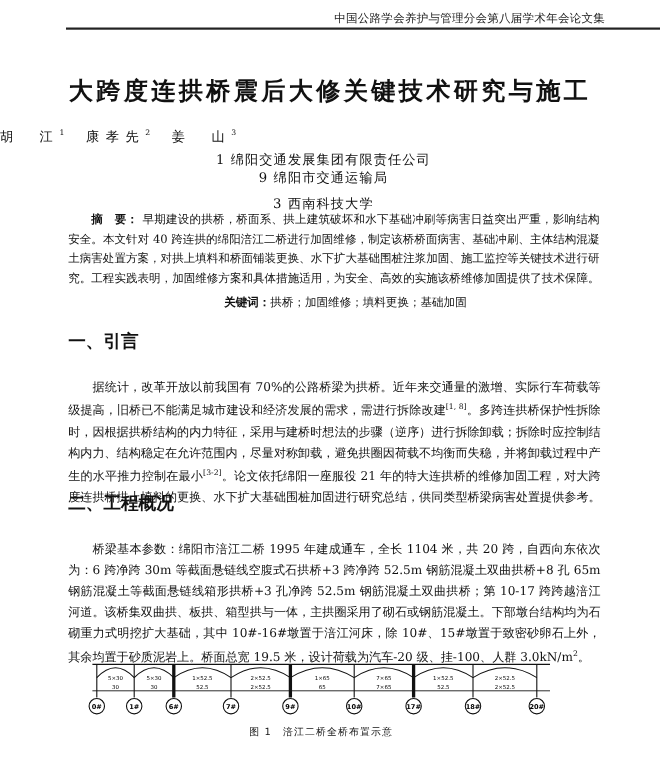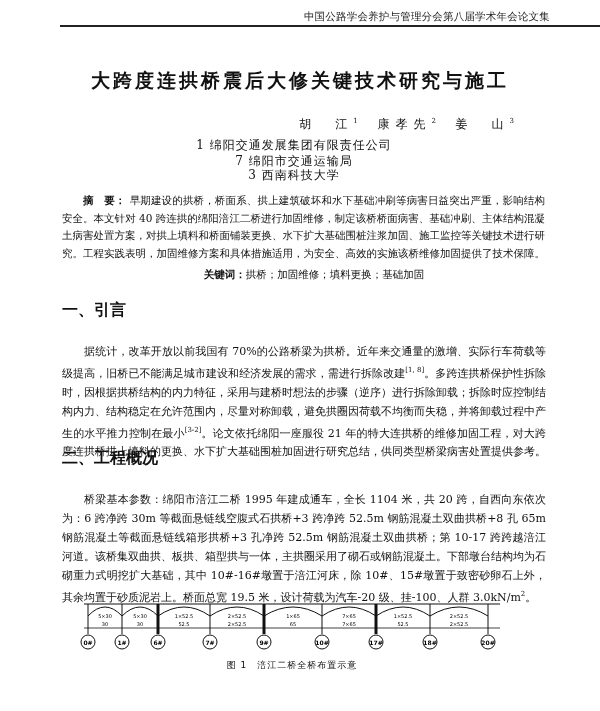--- a/index.html
+++ b/index.html
@@ -1,20 +1,20 @@
 <!DOCTYPE html>
 <html><head>
 <meta charset="utf-8">
 <style>
   html, body { margin: 0; padding: 0; background: #ffffff; }
   body { width: 600px; height: 711px; position: relative; overflow: hidden; color: #111; font-family: "DejaVu Serif", serif; }
   .header-text { position: absolute; top: 10px; right: 50px; font-size: 10.5px; color: #222; font-family: "DejaVu Sans", sans-serif; letter-spacing: 0.2px; }
   .header-rule { position: absolute; top: 25px; left: 60px; width: 540px; height: 2px; background: #222; }
-  .title { position: absolute; top: 68px; left: 0; width: 600px; text-align: center; font-size: 19px; font-weight: bold; font-family: "DejaVu Serif", serif; letter-spacing: 3px; }
-  .authors { position: absolute; top: 116px; left: 0; width: 514px; text-align: right; font-size: 12px; letter-spacing: 6px; }
+  .title { position: absolute; top: 68px; left: 0; width: 600px; text-align: center; font-size: 22px; font-weight: bold; font-family: "DejaVu Serif", serif; letter-spacing: 3px; }
+  .authors { position: absolute; top: 116px; left: 0; width: 514px; text-align: left; font-size: 12px; letter-spacing: 6px; }
   .authors sup { font-size: 7px; letter-spacing: 0; }
   .affil { position: absolute; left: 0; width: 588px; text-align: center; font-size: 12px; letter-spacing: 1px; }
   .abstract { position: absolute; top: 192px; left: 62px; width: 483px; font-size: 10.5px; line-height: 17.5px; text-align: justify; text-indent: 2em; }
   .abstract .lbl { font-weight: bold; margin-right: 4px; }
   .keywords { position: absolute; top: 268px; left: 62px; width: 483px; font-size: 10.5px; text-indent: 2em; text-align: center; }
   .keywords .lbl { font-weight: bold; }
   .section { position: absolute; left: 62px; font-size: 16px; font-weight: bold; font-family: Liberation Mono, monospace; }
   .para { position: absolute; left: 62px; width: 484px; font-size: 11px; line-height: 19px; text-align: justify; text-indent: 2em; font-family: "DejaVu Serif", serif; }
   .para sup { font-size: 7px; }
   .figure { position: absolute; top: 598px; left: 80px; width: 450px; height: 52px; }
@@ -27,22 +27,22 @@
 <div class="header-rule"></div>
 
 <div class="title">大跨度连拱桥震后大修关键技术研究与施工</div>
 
 <div class="authors">
   <span>胡　江</span><sup>1</sup>
   &nbsp;<span>康孝先</span><sup>2</sup>
   &nbsp;<span>姜　山</span><sup>3</sup>
 </div>
 <div class="affil" style="top:137px">1  绵阳交通发展集团有限责任公司</div>
-<div class="affil" style="top:153px">7  绵阳市交通运输局</div>
-<div class="affil" style="top:167px">3  西南科技大学</div>
+<div class="affil" style="top:153px">9  绵阳市交通运输局</div>
+<div class="affil" style="top:177px">3  西南科技大学</div>
 
 <div class="abstract">
   <span class="lbl">摘　要：</span><span>早期建设的拱桥，桥面系、拱上建筑破坏和水下基础冲刷等病害日益突出严重，影响结构安全。本文针对 40 跨连拱的绵阳涪江二桥进行加固维修，制定该桥桥面病害、基础冲刷、主体结构混凝土病害处置方案，对拱上填料和桥面铺装更换、水下扩大基础围桩注浆加固、施工监控等关键技术进行研究。工程实践表明，加固维修方案和具体措施适用，为安全、高效的实施该桥维修加固提供了技术保障。</span>
 </div>
 <div class="keywords">
   <span class="lbl">关键词：</span><span>拱桥；加固维修；填料更换；基础加固</span>
 </div>
 
 <div class="section" style="top:300px">一、引言</div>
 <div class="para" style="top:342px">

